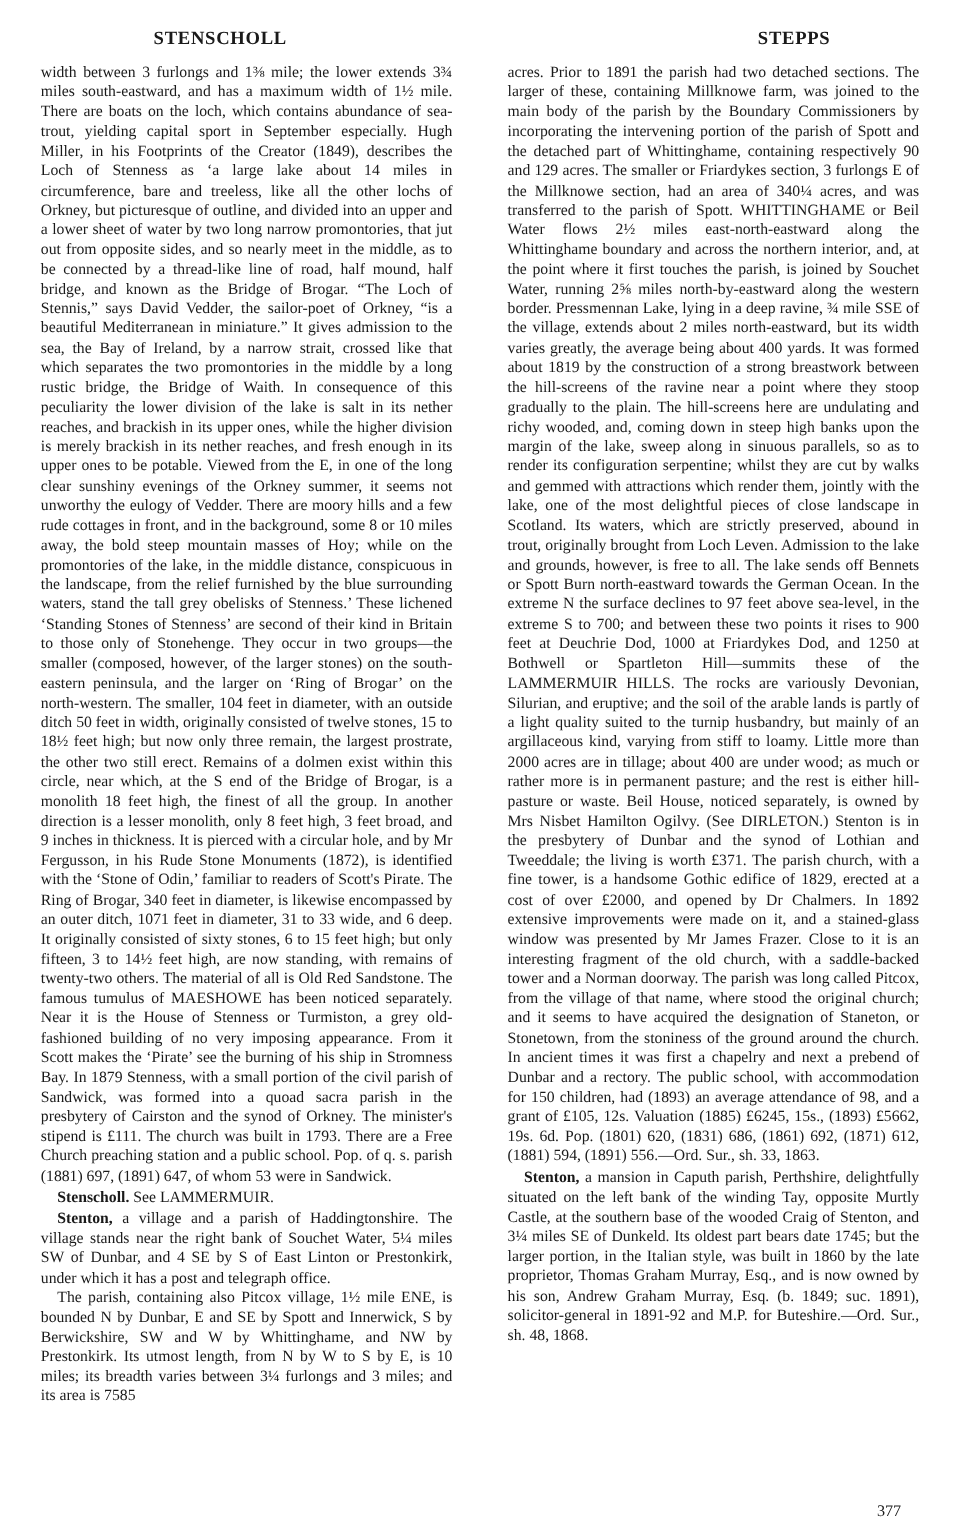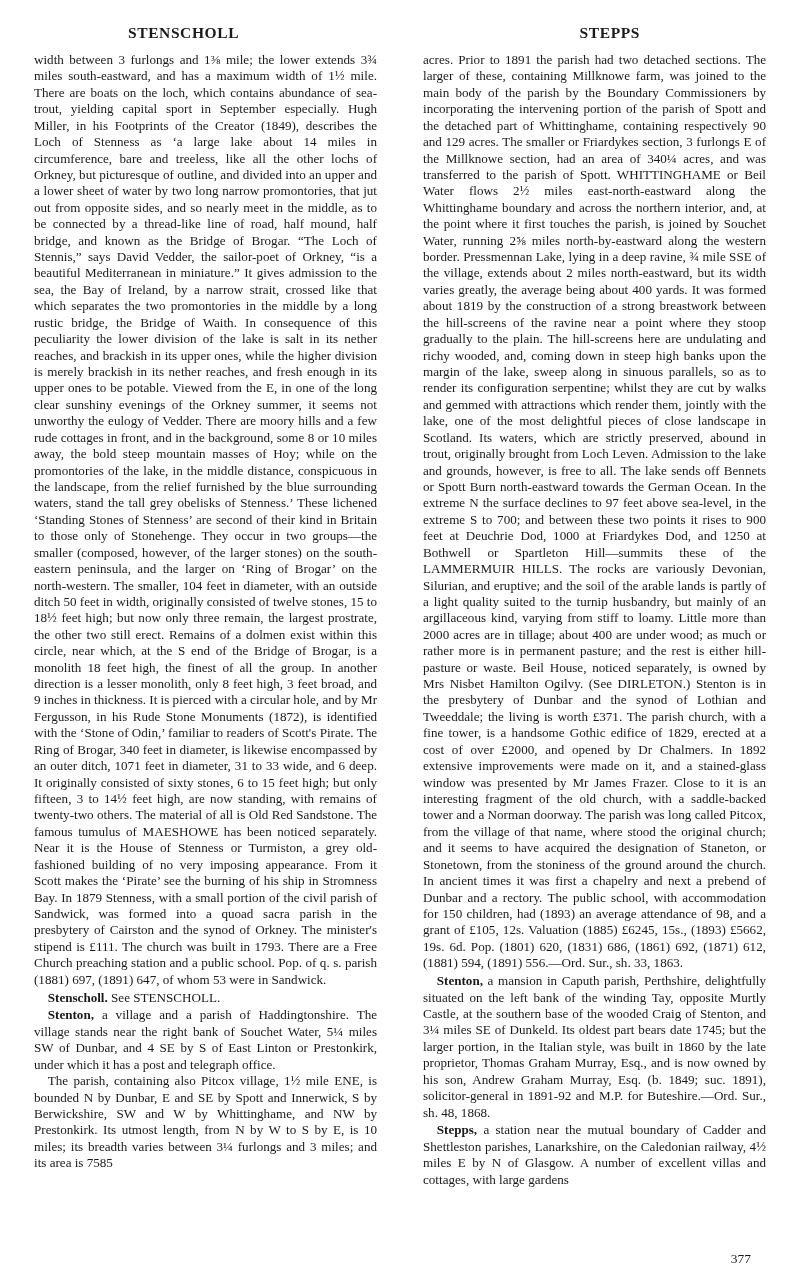--- a/index.html
+++ b/index.html
@@ -28,21 +28,21 @@
     font-weight: bold;
     font-size: 15.5px;
     letter-spacing: 0.6px;
     margin-bottom: 10px;
     padding: 0 6px;
   }
   .head-left {
     margin-left: 88px;
   }
   .head-right {
-    margin-right: 120px;
+    margin-right: 68px;
   }
   .columns {
     display: flex;
     gap: 46px;
     align-items: flex-start;
   }
   .col {
     width: 352px;
     font-size: 13.1px;
     line-height: 1.255;
@@ -83,41 +83,37 @@
   </div>
 
   <div class="columns">
 
     <div class="col">
       <p class="noindent">
         <span>width between 3 furlongs and 1⅜ mile; the lower extends 3¾ miles south-eastward, and has a maximum width of 1½ mile. There are boats on the loch, which contains abundance of sea-trout, yielding capital sport in September especially. Hugh Miller, in his Footprints of the Creator (1849), describes the Loch of Stenness as ‘a large lake about 14 miles in circumference, bare and treeless, like all the other lochs of Orkney, but picturesque of outline, and divided into an upper and a lower sheet of water by two long narrow promontories, that jut out from opposite sides, and so nearly meet in the middle, as to be connected by a thread-like line of road, half mound, half bridge, and known as the Bridge of Brogar. “The Loch of Stennis,” says David Vedder, the sailor-poet of Orkney, “is a beautiful Mediterranean in miniature.” It gives admission to the sea, the Bay of Ireland, by a narrow strait, crossed like that which separates the two promontories in the middle by a long rustic bridge, the Bridge of Waith. In consequence of this peculiarity the lower division of the lake is salt in its nether reaches, and brackish in its upper ones, while the higher division is merely brackish in its nether reaches, and fresh enough in its upper ones to be potable. Viewed from the E, in one of the long clear sunshiny evenings of the Orkney summer, it seems not unworthy the eulogy of Vedder. There are moory hills and a few rude cottages in front, and in the background, some 8 or 10 miles away, the bold steep mountain masses of Hoy; while on the promontories of the lake, in the middle distance, conspicuous in the landscape, from the relief furnished by the blue surrounding waters, stand the tall grey obelisks of Stenness.’ These lichened ‘Standing Stones of Stenness’ are second of their kind in Britain to those only of Stonehenge. They occur in two groups—the smaller (composed, however, of the larger stones) on the south-eastern peninsula, and the larger on ‘Ring of Brogar’ on the north-western. The smaller, 104 feet in diameter, with an outside ditch 50 feet in width, originally consisted of twelve stones, 15 to 18½ feet high; but now only three remain, the largest prostrate, the other two still erect. Remains of a dolmen exist within this circle, near which, at the S end of the Bridge of Brogar, is a monolith 18 feet high, the finest of all the group. In another direction is a lesser monolith, only 8 feet high, 3 feet broad, and 9 inches in thickness. It is pierced with a circular hole, and by Mr Fergusson, in his Rude Stone Monuments (1872), is identified with the ‘Stone of Odin,’ familiar to readers of Scott's Pirate. The Ring of Brogar, 340 feet in diameter, is likewise encompassed by an outer ditch, 1071 feet in diameter, 31 to 33 wide, and 6 deep. It originally consisted of sixty stones, 6 to 15 feet high; but only fifteen, 3 to 14½ feet high, are now standing, with remains of twenty-two others. The material of all is Old Red Sandstone. The famous tumulus of MAESHOWE has been noticed separately. Near it is the House of Stenness or Turmiston, a grey old-fashioned building of no very imposing appearance. From it Scott makes the ‘Pirate’ see the burning of his ship in Stromness Bay. In 1879 Stenness, with a small portion of the civil parish of Sandwick, was formed into a quoad sacra parish in the presbytery of Cairston and the synod of Orkney. The minister's stipend is £111. The church was built in 1793. There are a Free Church preaching station and a public school. Pop. of q. s. parish (1881) 697, (1891) 647, of whom 53 were in Sandwick.</span>
       </p>
       <p class="entry">
         <span class="bold">Stenscholl.</span>
-        <span>See STENSCHOLL.</span>
+        <span>See LAMMERMUIR.</span>
       </p>
       <p class="entry">
         <span class="bold">Stenton,</span>
         <span>a village and a parish of Haddingtonshire. The village stands near the right bank of Souchet Water, 5¼ miles SW of Dunbar, and 4 SE by S of East Linton or Prestonkirk, under which it has a post and telegraph office.</span>
       </p>
       <p>
         <span>The parish, containing also Pitcox village, 1½ mile ENE, is bounded N by Dunbar, E and SE by Spott and Innerwick, S by Berwickshire, SW and W by Whittinghame, and NW by Prestonkirk. Its utmost length, from N by W to S by E, is 10 miles; its breadth varies between 3¼ furlongs and 3 miles; and its area is 7585</span>
       </p>
     </div>
 
     <div class="col">
       <p class="noindent">
         <span>acres. Prior to 1891 the parish had two detached sections. The larger of these, containing Millknowe farm, was joined to the main body of the parish by the Boundary Commissioners by incorporating the intervening portion of the parish of Spott and the detached part of Whittinghame, containing respectively 90 and 129 acres. The smaller or Friardykes section, 3 furlongs E of the Millknowe section, had an area of 340¼ acres, and was transferred to the parish of Spott. WHITTINGHAME or Beil Water flows 2½ miles east-north-eastward along the Whittinghame boundary and across the northern interior, and, at the point where it first touches the parish, is joined by Souchet Water, running 2⅝ miles north-by-eastward along the western border. Pressmennan Lake, lying in a deep ravine, ¾ mile SSE of the village, extends about 2 miles north-eastward, but its width varies greatly, the average being about 400 yards. It was formed about 1819 by the construction of a strong breastwork between the hill-screens of the ravine near a point where they stoop gradually to the plain. The hill-screens here are undulating and richy wooded, and, coming down in steep high banks upon the margin of the lake, sweep along in sinuous parallels, so as to render its configuration serpentine; whilst they are cut by walks and gemmed with attractions which render them, jointly with the lake, one of the most delightful pieces of close landscape in Scotland. Its waters, which are strictly preserved, abound in trout, originally brought from Loch Leven. Admission to the lake and grounds, however, is free to all. The lake sends off Bennets or Spott Burn north-eastward towards the German Ocean. In the extreme N the surface declines to 97 feet above sea-level, in the extreme S to 700; and between these two points it rises to 900 feet at Deuchrie Dod, 1000 at Friardykes Dod, and 1250 at Bothwell or Spartleton Hill—summits these of the LAMMERMUIR HILLS. The rocks are variously Devonian, Silurian, and eruptive; and the soil of the arable lands is partly of a light quality suited to the turnip husbandry, but mainly of an argillaceous kind, varying from stiff to loamy. Little more than 2000 acres are in tillage; about 400 are under wood; as much or rather more is in permanent pasture; and the rest is either hill-pasture or waste. Beil House, noticed separately, is owned by Mrs Nisbet Hamilton Ogilvy. (See DIRLETON.) Stenton is in the presbytery of Dunbar and the synod of Lothian and Tweeddale; the living is worth £371. The parish church, with a fine tower, is a handsome Gothic edifice of 1829, erected at a cost of over £2000, and opened by Dr Chalmers. In 1892 extensive improvements were made on it, and a stained-glass window was presented by Mr James Frazer. Close to it is an interesting fragment of the old church, with a saddle-backed tower and a Norman doorway. The parish was long called Pitcox, from the village of that name, where stood the original church; and it seems to have acquired the designation of Staneton, or Stonetown, from the stoniness of the ground around the church. In ancient times it was first a chapelry and next a prebend of Dunbar and a rectory. The public school, with accommodation for 150 children, had (1893) an average attendance of 98, and a grant of £105, 12s. Valuation (1885) £6245, 15s., (1893) £5662, 19s. 6d. Pop. (1801) 620, (1831) 686, (1861) 692, (1871) 612, (1881) 594, (1891) 556.—Ord. Sur., sh. 33, 1863.</span>
       </p>
       <p class="entry">
         <span class="bold">Stenton,</span>
         <span>a mansion in Caputh parish, Perthshire, delightfully situated on the left bank of the winding Tay, opposite Murtly Castle, at the southern base of the wooded Craig of Stenton, and 3¼ miles SE of Dunkeld. Its oldest part bears date 1745; but the larger portion, in the Italian style, was built in 1860 by the late proprietor, Thomas Graham Murray, Esq., and is now owned by his son, Andrew Graham Murray, Esq. (b. 1849; suc. 1891), solicitor-general in 1891-92 and M.P. for Buteshire.—Ord. Sur., sh. 48, 1868.</span>
       </p>
-      <p class="entry">
-        <span class="bold">Stepps,</span>
-        <span>a station near the mutual boundary of Cadder and Shettleston parishes, Lanarkshire, on the Caledonian railway, 4½ miles E by N of Glasgow. A number of excellent villas and cottages, with large gardens</span>
-      </p>
     </div>
 
   </div>
 
   <div class="pagenum">377</div>
 </div>
 
 </body></html>

